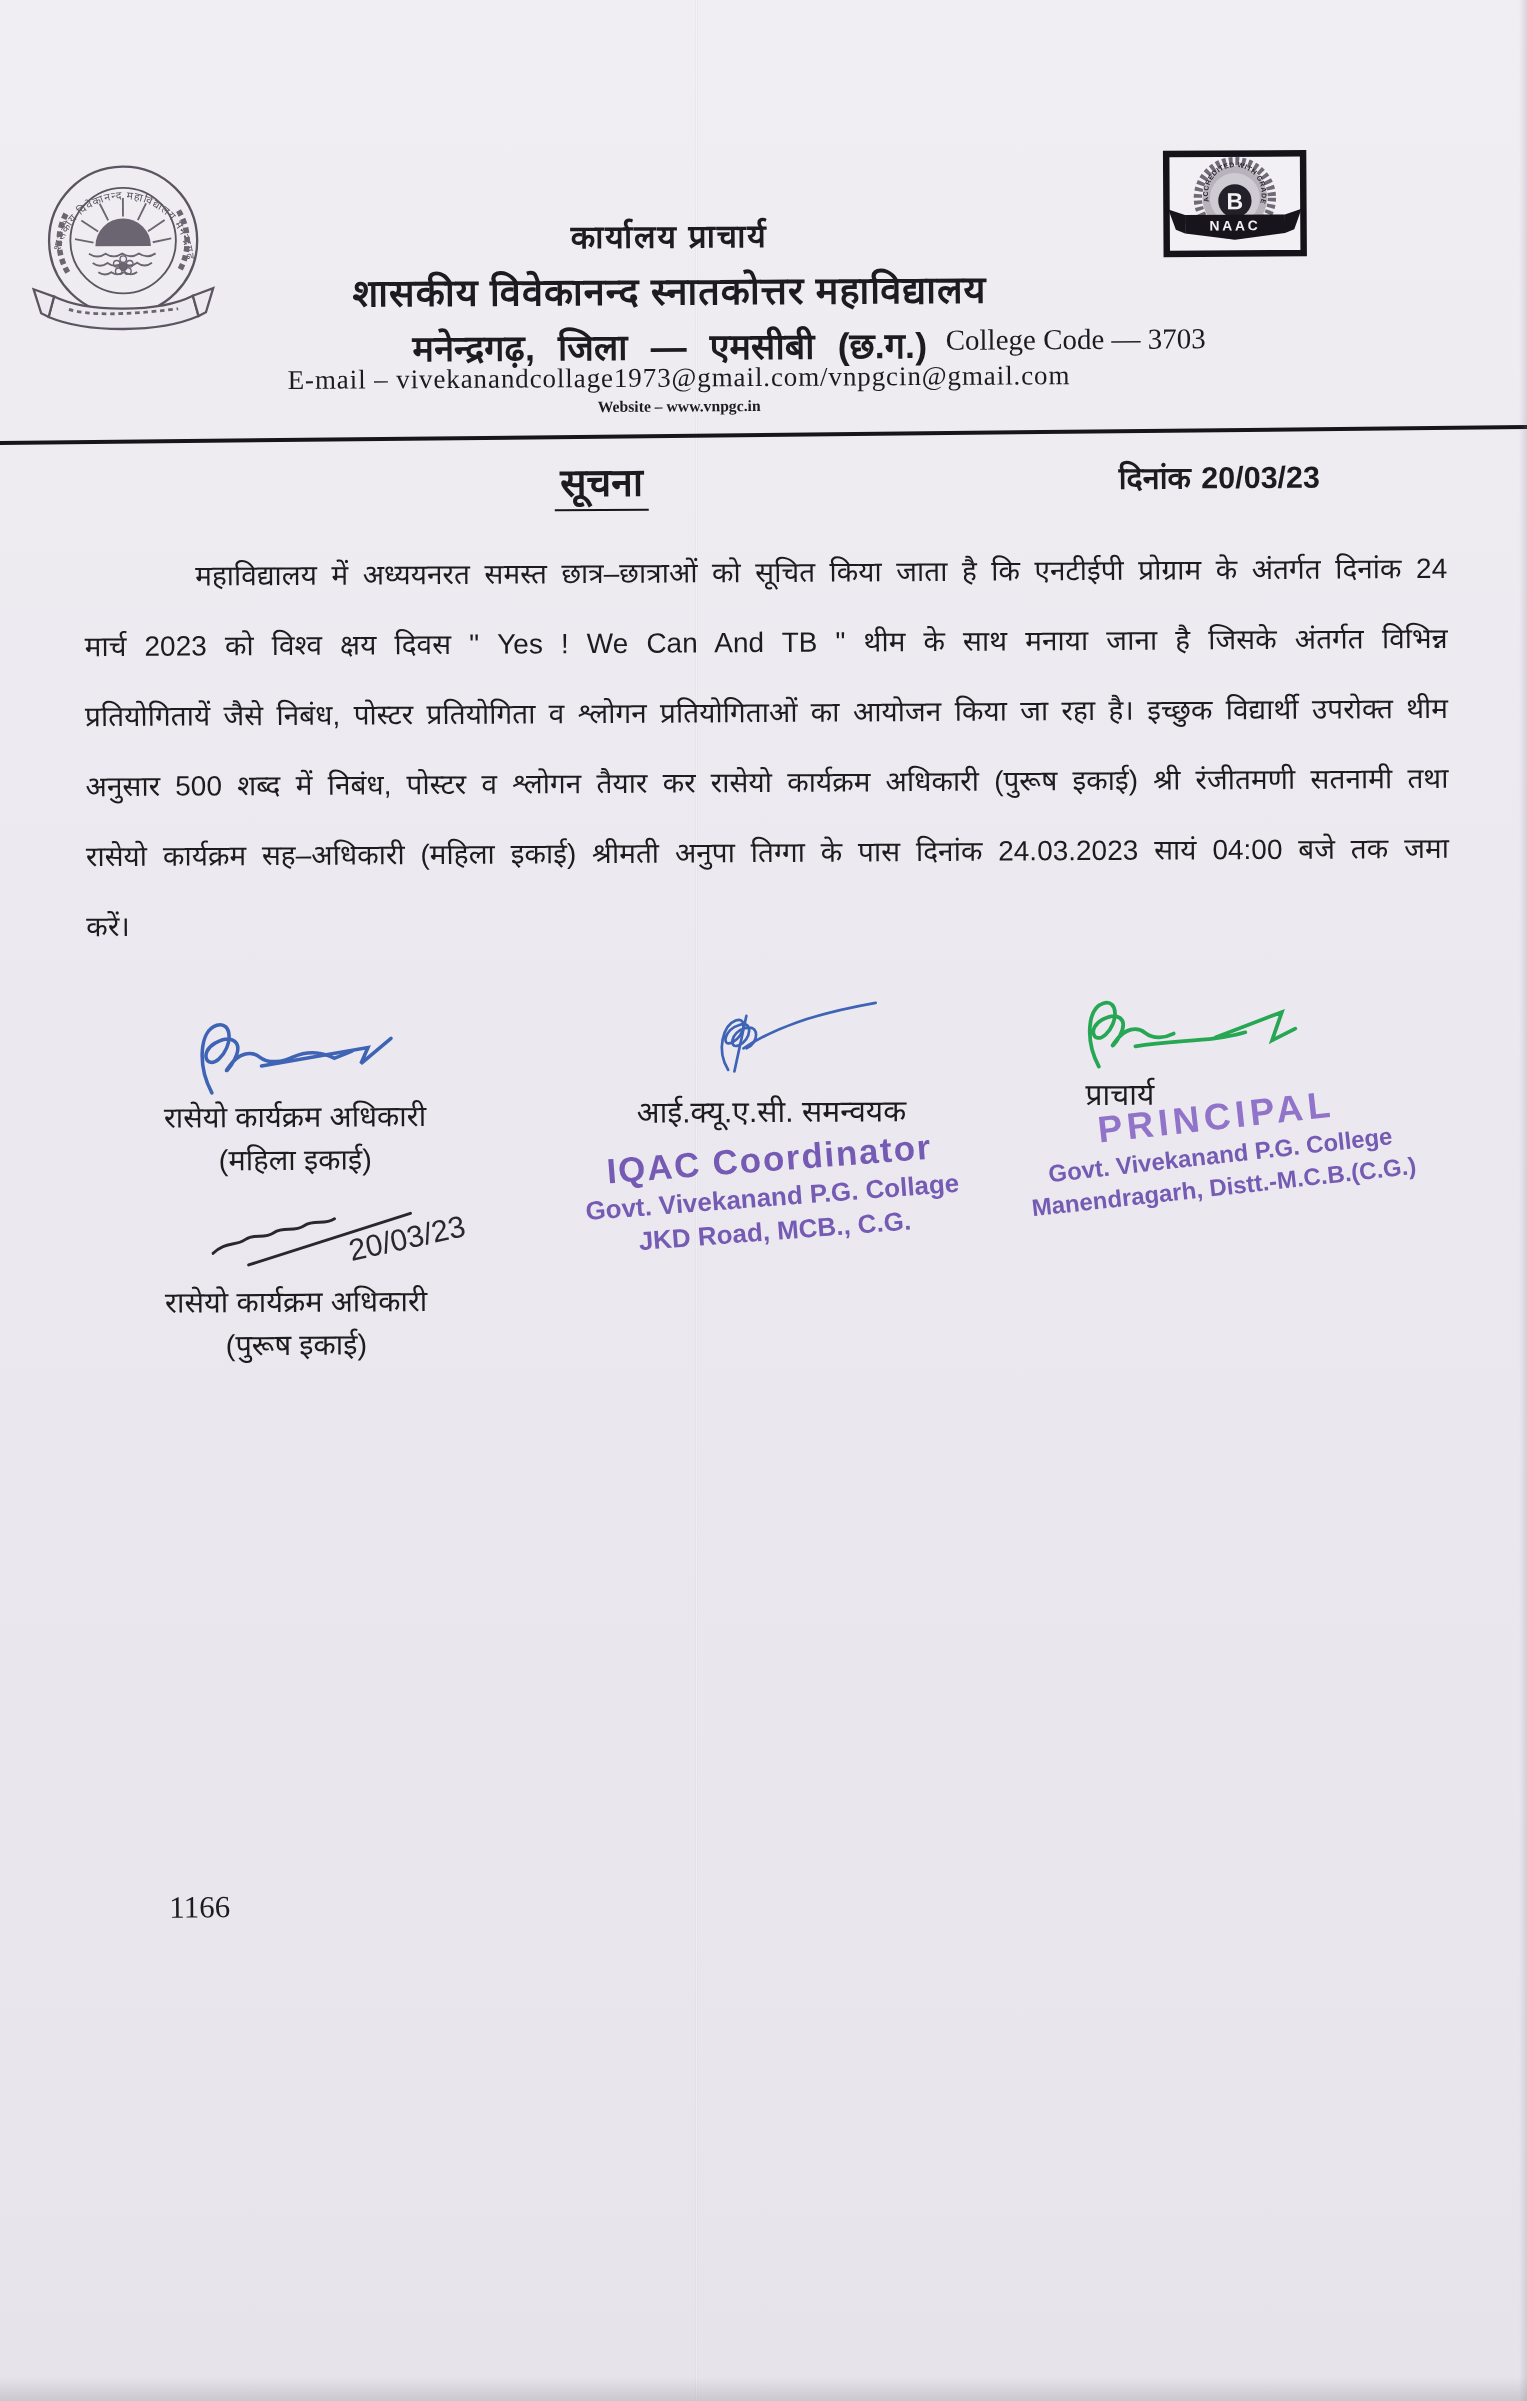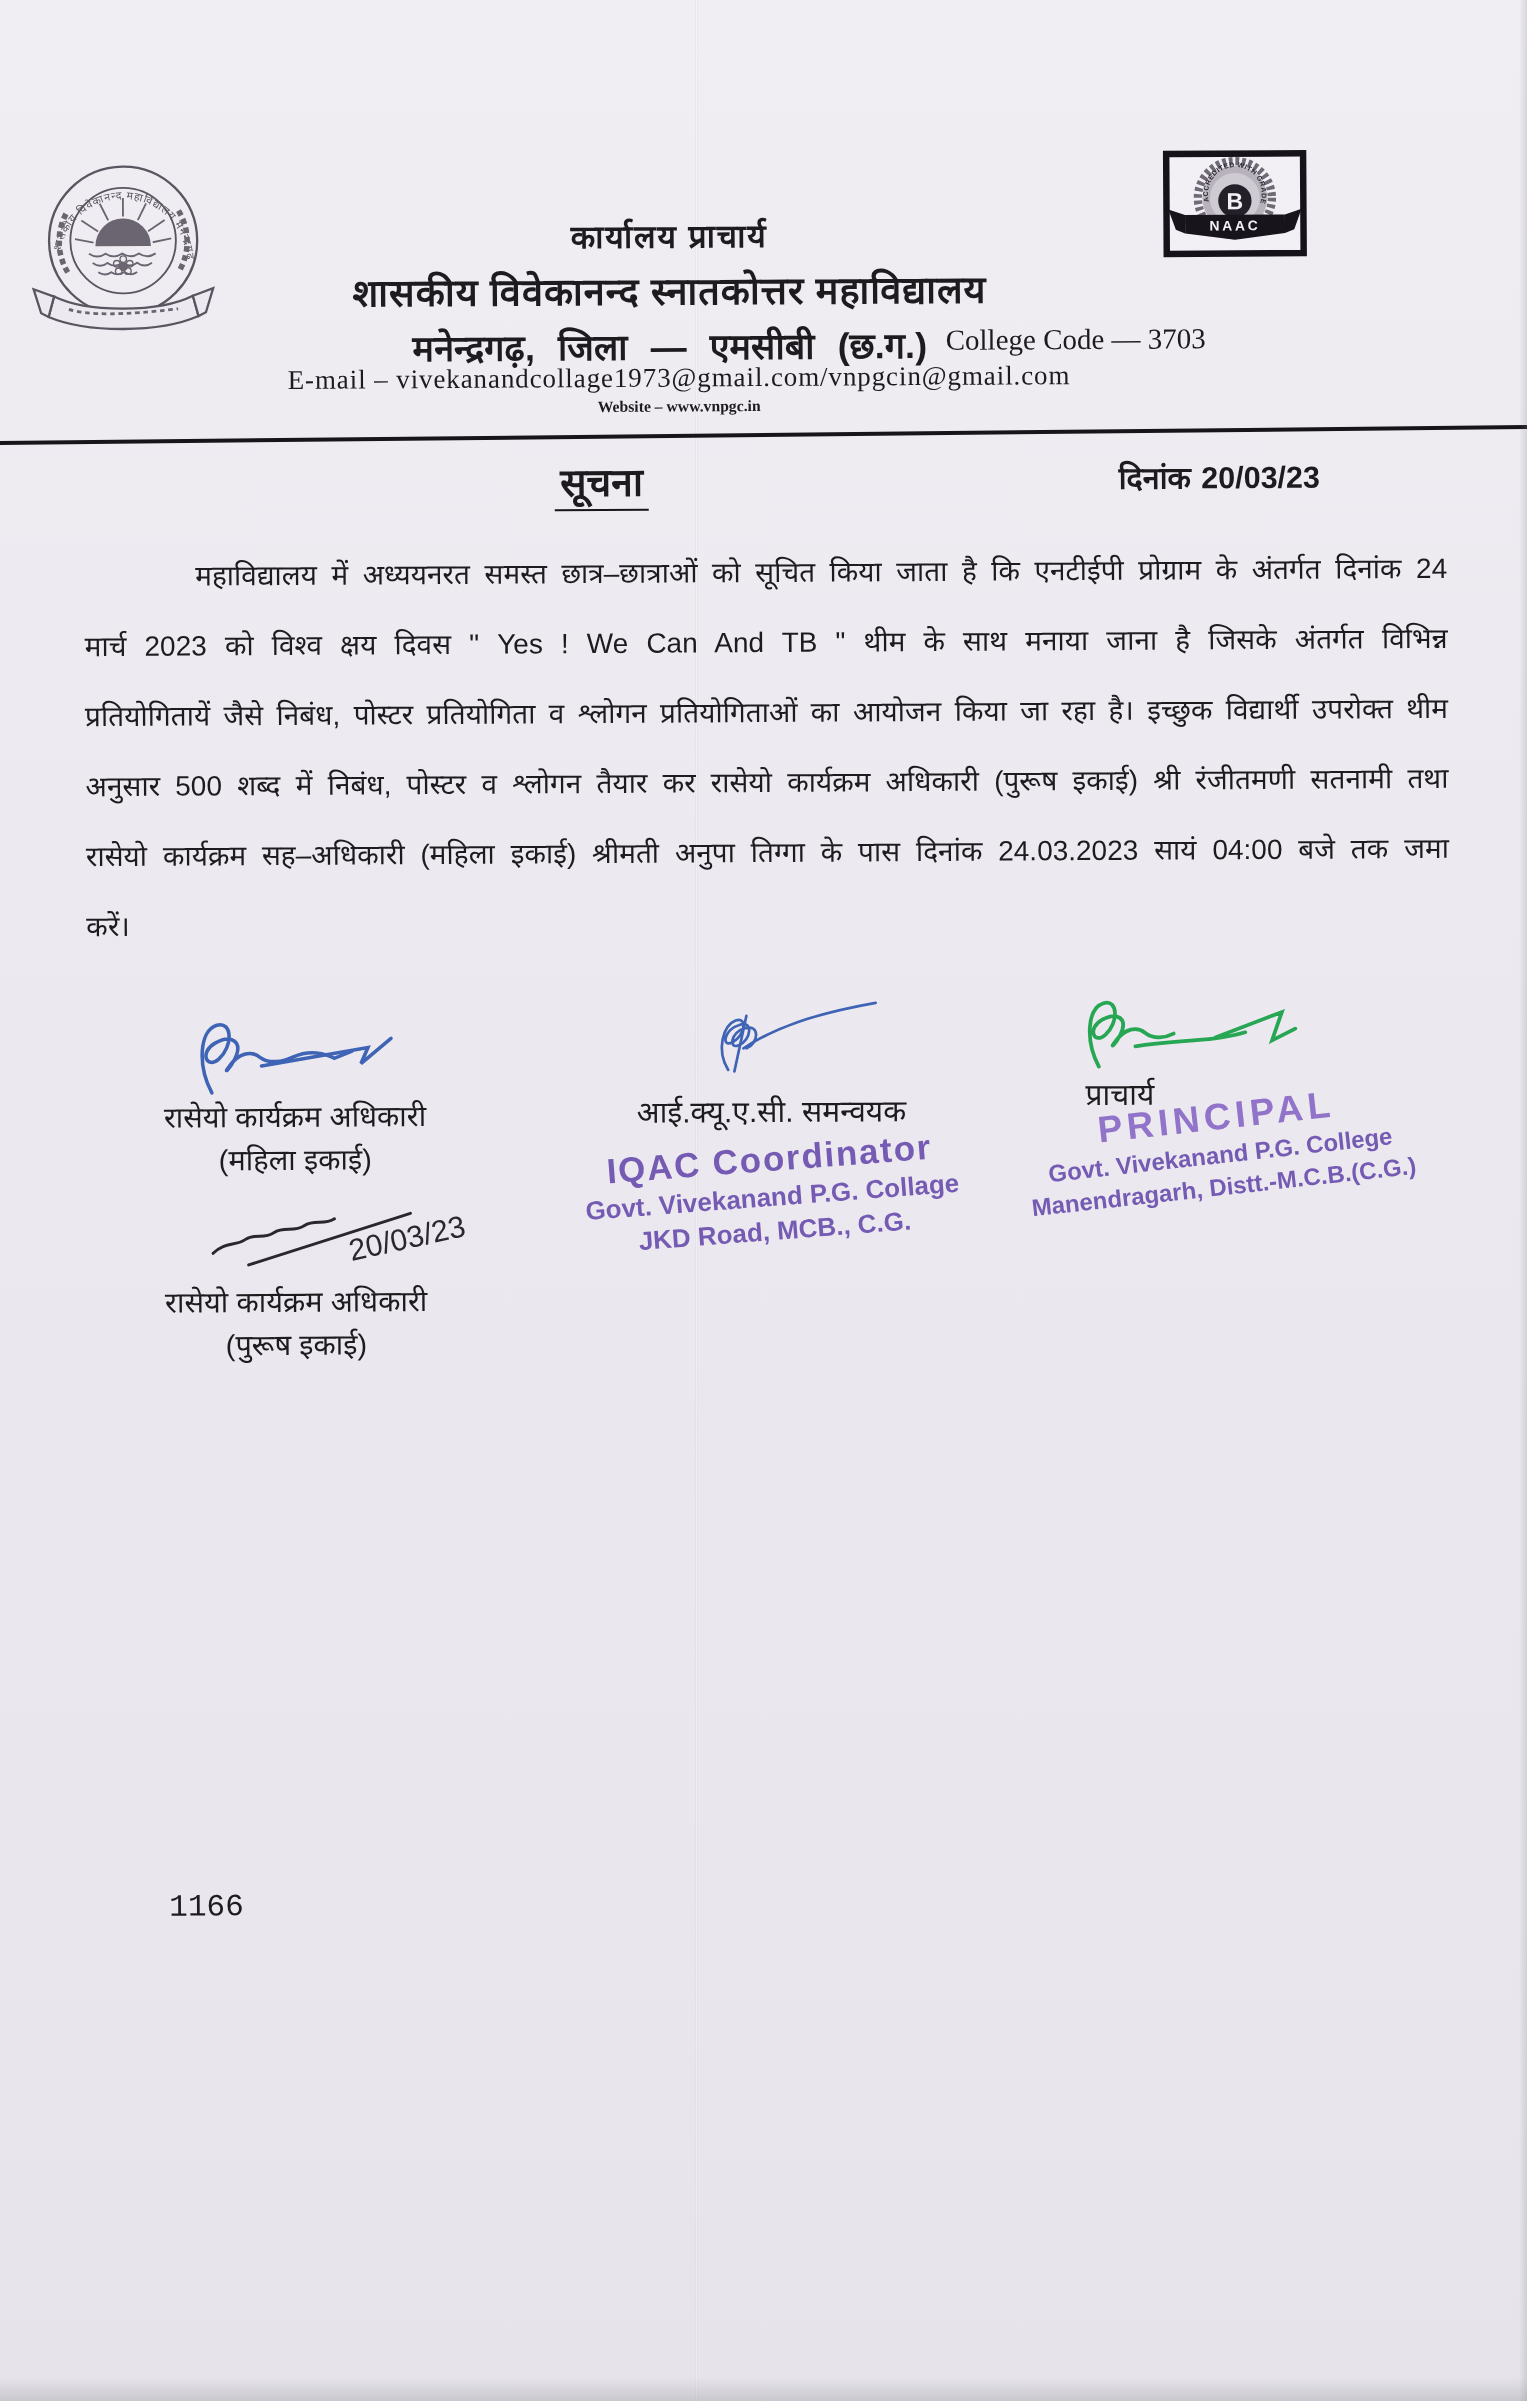--- a/index.html
+++ b/index.html
@@ -70,21 +70,21 @@
   .stamp-right .s1{font-size:37px;letter-spacing:4.6px;line-height:44px;color:#8a6bc6;}
   .stamp-right .s2{font-size:24px;line-height:32px;}
   .stamp-right .s3{font-size:24px;line-height:32px;}
 
   .blk-bottom{left:92px;top:1200px;width:407px;}
   .blk-bottom svg{position:absolute;left:109px;top:-11px;}
   .blk-bottom .t1{position:absolute;left:0;top:79px;width:407px;}
   .blk-bottom .t2{position:absolute;left:0;top:122px;width:407px;}
 
   .sheet-no{position:absolute;left:165px;top:1886px;
-    font-family:Liberation Mono, monospace;font-size:31px;}
+    font-family:Liberation Serif, serif;font-size:31px;}
 </style>
 </head>
 <body>
 
 <div class="page">
   <div class="fold-v"></div>
   <div class="content">
 
     <svg class="seal" viewBox="0 0 218 215">
       <defs>

